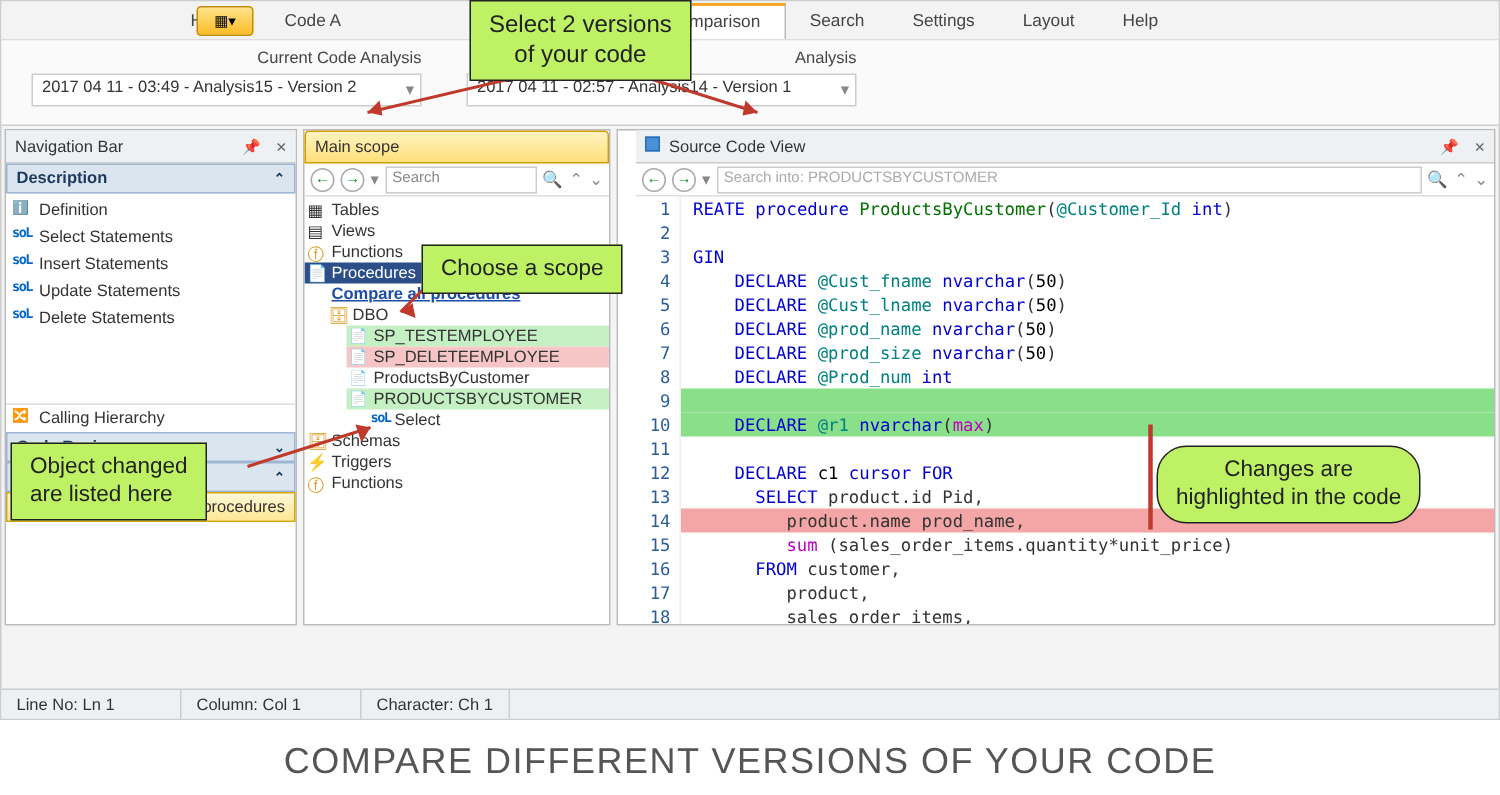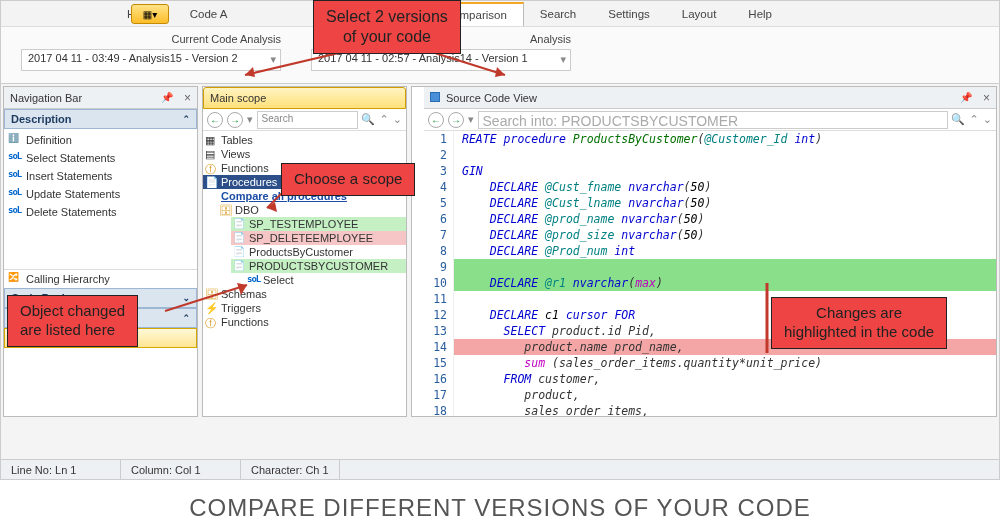--- a/index.html
+++ b/index.html
@@ -23,21 +23,21 @@
   .body { flex: 1; display: flex; min-height: 0; }
   .panel { border: 1px solid #bbb; background: #fff; display: flex; flex-direction: column; margin: 2px; }
   .panel-head { height: 22px; background: #eef1f4; border-bottom: 1px solid #ccc; display: flex; align-items: center; padding: 0 6px; font-size: 11px; color: #333; gap:4px;}
   .panel-head.tabstyle { background: linear-gradient(#fff3c0,#ffe07a); border:1px solid #cf9d00; border-radius:3px 3px 0 0;}
   .panel-head .spacer { flex: 1; }
   .pin { font-size: 10px; color: #666; }
   .closer { font-size: 12px; color: #666; margin-left: 6px; }
 
   
   .nav { width: 195px; }
-  .section-head { background: #dbe5f0; border:1px solid #9db6d3; padding: 3px 6px; font-weight: bold; font-size: 11px; color: #1b3a5e; cursor: pointer; display:flex; align-items:center; }
+  .section-head { background: #dbe5f0; border:1px solid #9db6d3; padding: 3px 6px; font-weight: bold; font-size: 11px; color: #1b3a5e; cursor: pointer; display:flex; align-items:center;justify-content:flex-end; }
   .section-head.active { background: linear-gradient(#fff8d8,#ffe694); border-color:#d3a600; }
   .section-head .chev { margin-left: auto; font-size: 9px; }
   .nav-list { padding: 2px 0; }
   .nav-item { padding: 3px 6px 3px 22px; font-size: 11px; color: #333; position: relative; cursor:pointer; }
   .nav-item .ico { position: absolute; left: 4px; top: 2px; width: 14px; height: 14px; font-size: 9px; }
   .sql-ico { font-family: monospace; font-weight:bold; font-size:9px; color:#0066cc; }
   .sql-ico::before{content:"soL"; letter-spacing:-1px;}
 
   
   .mainview { width: 205px; }
@@ -50,36 +50,36 @@
   .tree-item.selected { background: #2c4f8a; color: #fff; }
   .tree-item .tico { position:absolute; left:2px; top:1px; width:14px; height:13px; }
   .tree-sub { padding-left: 14px; }
   .compare-link { color:#1b4da6; font-weight:bold; text-decoration:underline; padding:1px 4px 1px 18px; cursor:pointer;}
   .hl-green-bg { background:#c4f0c4; }
   .hl-red-bg { background:#f6c6c6; }
 
   
   .codeview { flex: 1; padding-left: 12px; }
   .code-toolbar { height:22px; display:flex; align-items:center; gap:4px; padding:0 4px; border-bottom:1px solid #ddd;}
-  .search-wide { flex:1; height:18px; border:1px solid #ccc; padding:1px 4px; font-size:14px; color:#aaa; }
+  .search-wide { flex:1; height:18px; border:1px solid #ccc; padding:1px 4px; font-size:10px; color:#aaa; }
   .code-area { flex:1; display:flex; font-family: Consolas, monospace; font-size: 11.5px; overflow:hidden; }
   .gutter { width: 30px; background:#fff; border-right:1px solid #eee; text-align:right; padding:0 6px; color:#2a5d9e; line-height:16px;}
-  .code-lines { flex:1; line-height:16px; white-space:pre; position:relative;font-style:italic; }
+  .code-lines { flex:1; line-height:16px; white-space:pre; position:relative; }
   .code-lines .ln { height:16px; padding-left:8px; }
   .kw { color:#0000d0; }
   .type { color:#008080; }
   .func { color:#c000c0; }
   .ident { color:#007000;}
   .num{color:#000;}
   .hl-green { background:#8ae08a; }
   .hl-red { background:#f4a6a6; }
   .black{color:#000;}
 
   
-  .callout { position:absolute; background:#ef4444; border:1px solid #222; padding:6px 12px; font-size:16px; color:#222; z-index:50; font-family:"Segoe UI", sans-serif; line-height:1.25; }
+  .callout { position:absolute; background:#bef264; border:1px solid #222; padding:6px 12px; font-size:16px; color:#222; z-index:50; font-family:"Segoe UI", sans-serif; line-height:1.25; }
   .callout.sm { font-size:15px; }
   .arrow-line { position:absolute; z-index:49; pointer-events:none; }
 
   
   .status { height:20px; background:#eef1f4; border-top:1px solid #ccc; display:flex; align-items:center; font-size:11px; color:#333;margin-top:40px;}
   .status-cell{ padding:0 10px; border-right:1px solid #ccc; height:100%; display:flex; align-items:center;}
 
   .footer-caption { text-align:center; font-size:24px; letter-spacing:1px; color:#555; margin-top:14px; font-weight:300; font-family:"Segoe UI Light","Segoe UI",sans-serif;}
   .cube-ico{display:inline-block;width:10px;height:10px;background:#4a90d9;margin-right:2px;border:1px solid #2a6db3;}
   .db-ico{color:#d99a1f;}
@@ -251,20 +251,20 @@
       <line x1="24" y1="2" x2="4" y2="22" stroke="#c0392b" stroke-width="2"></line>
       <polygon points="4,22 12,16 14,26" fill="#c0392b"></polygon>
     </svg>
 
   <div class="callout sm" style="left:6px; top:294px;">Object changed<br>are listed here</div>
   <svg class="arrow-line" style="left:162px; top:280px; width:100px; height:40px;">
       <line x1="2" y1="30" x2="84" y2="4" stroke="#c0392b" stroke-width="2"></line>
       <polygon points="84,4 74,2 78,14" fill="#c0392b"></polygon>
     </svg>
 
-  <div class="callout sm" style="left:770px; top:296px; text-align:center;">Changes are<br>highlighted in the code</div>
+  <div class="callout sm" style="left:770px; top:296px; text-align:center;border-radius:20px;">Changes are<br>highlighted in the code</div>
   <svg class="arrow-line" style="left:756px; top:280px; width:20px; height:80px;">
       <line x1="10" y1="2" x2="10" y2="72" stroke="#c0392b" stroke-width="3"></line>
     </svg>
 
 </div>
 
 <div class="footer-caption">COMPARE DIFFERENT VERSIONS OF YOUR CODE</div>
 
 </body></html>

